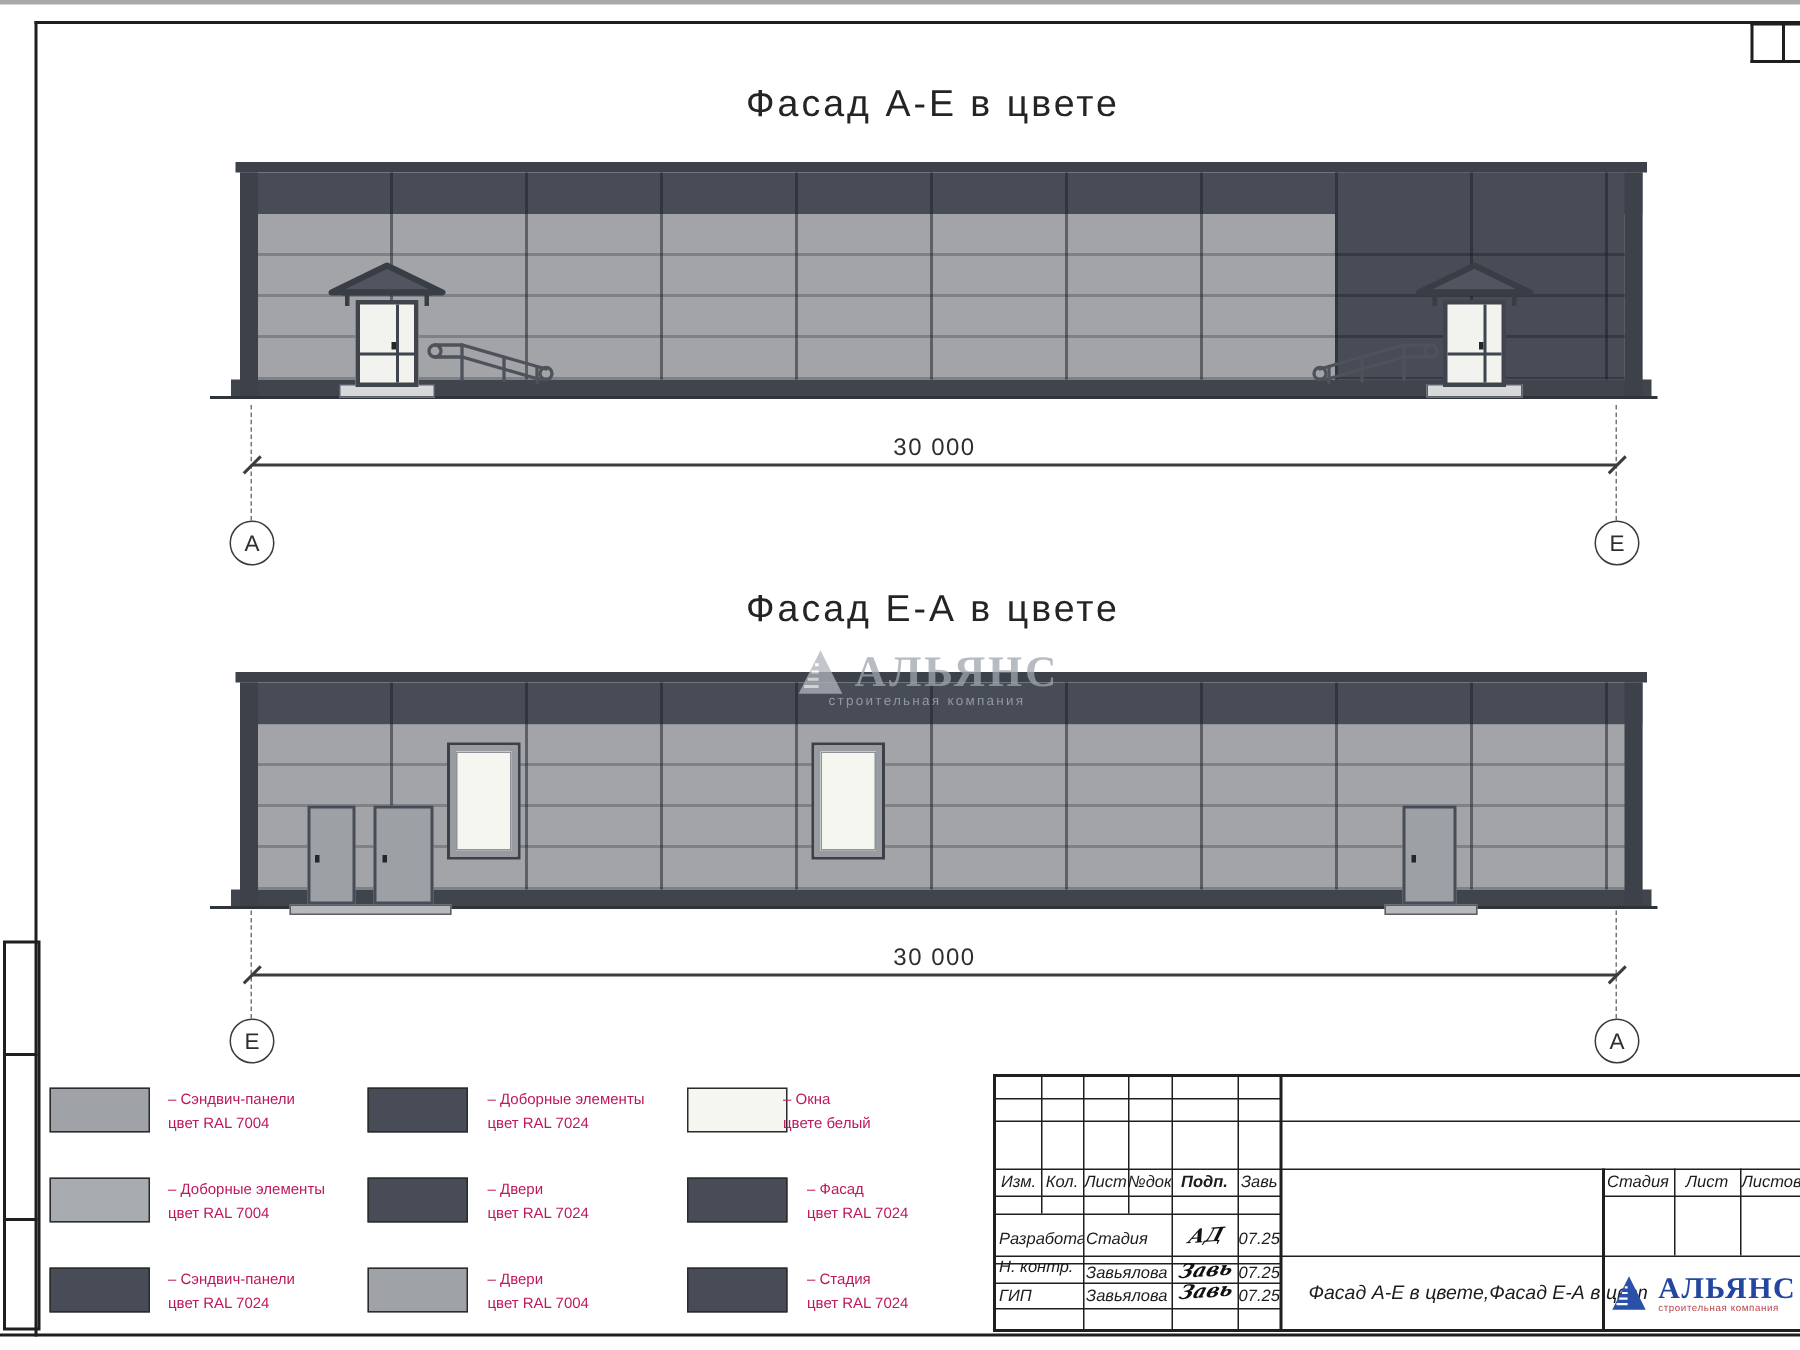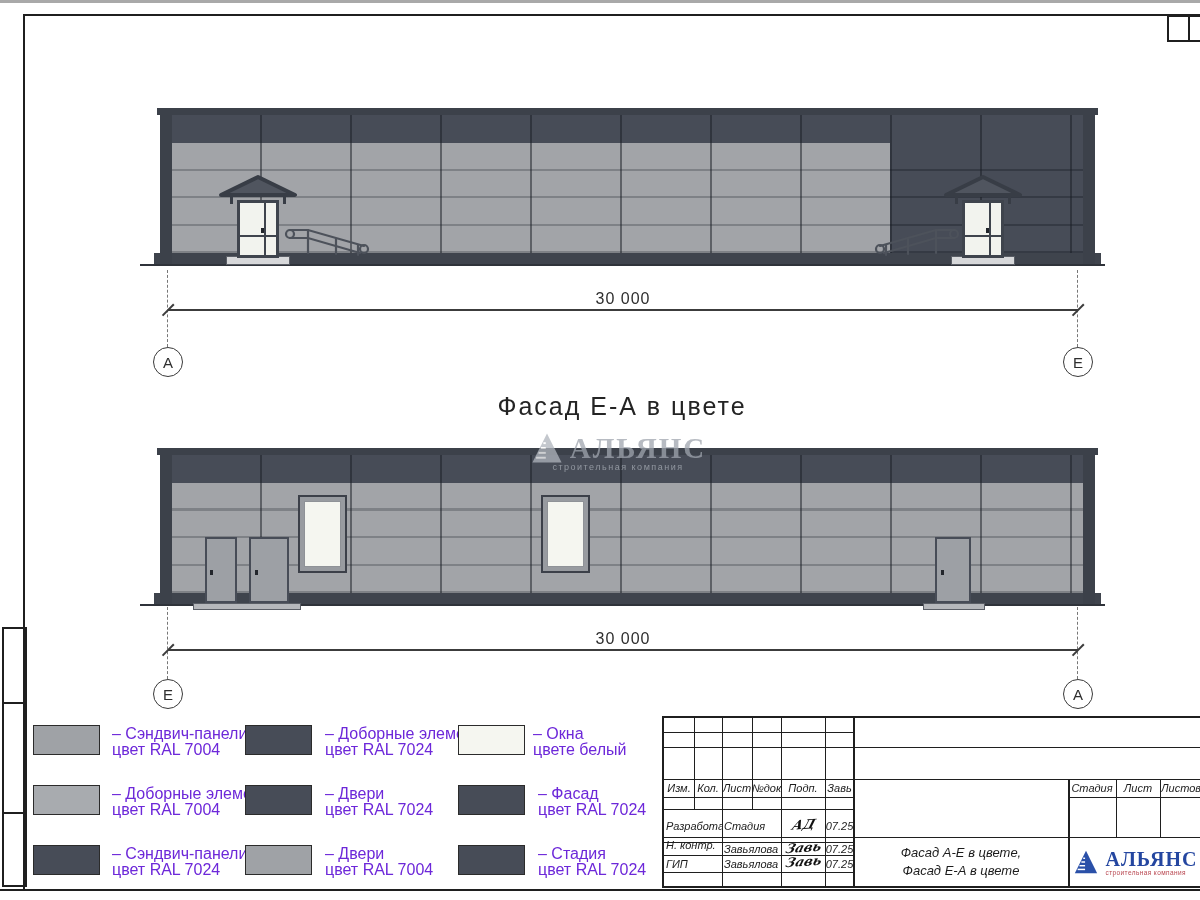--- a/index.html
+++ b/index.html
@@ -60,50 +60,51 @@
   
   .watermark{position:absolute;left:518px;top:431px;width:200px;opacity:.75;z-index:8;
        display:flex;flex-direction:column;align-items:center;pointer-events:none;}
   .wm-row{display:flex;align-items:center;gap:6px;}
   .wm-name{font-family:"Liberation Serif",serif;font-weight:bold;font-size:29px;letter-spacing:2px;color:#9fa5ae;}
   .wm-sub{font-size:9px;letter-spacing:1.5px;color:#aab0b8;margin-top:-3px;}
 
   
   .legend-item{position:absolute;}
   .swatch{position:absolute;width:67px;height:30px;border:1px solid #2b2b2b;box-sizing:border-box;}
-  .leg-text{position:absolute;font-size:16px;line-height:16px;color:#6d28d9;white-space:nowrap;}
+  .leg-text{position:absolute;font-size:10px;line-height:16px;color:#be185d;white-space:nowrap;}
 
   
   .tb{left:662px;top:716px;width:538px;height:168px;border-top:2px solid #1f1f1f;border-left:2px solid #1f1f1f;border-bottom:2px solid #1f1f1f;box-sizing:content-box;}
   .tb .hl,.tb .vl{position:absolute;background:#1f1f1f;}
   .tb .hl{height:1.2px;}
   .tb .vl{width:1.2px;}
   .tb-txt{position:absolute;font-style:italic;font-size:11px;color:#1c1c1c;display:flex;align-items:center;justify-content:center;white-space:nowrap;overflow:hidden;}
   .tb-sig{font-family:"DejaVu Serif",serif;font-style:italic;font-weight:bold;font-size:13px;transform:skewX(-20deg) rotate(-4deg);color:#111;}
-  .tb-title{flex-direction:column;font-size:13px;line-height:18px;font-style:italic;}
+  .tb-title{font-size:13px;line-height:18px;font-style:italic;padding-left:30px;}
   .tb-logo{display:flex;align-items:center;justify-content:center;gap:7px;}
   .logo-name{font-family:"Liberation Serif",serif;font-weight:bold;font-size:20px;letter-spacing:1px;color:#2446a0;}
   .logo-sub{font-size:6.5px;letter-spacing:.4px;color:#b8444e;margin-top:-2px;}
 </style>
 </head>
 <body>
 
 <div id="sheet">
 
   <div class="abs top-strip"></div>
   <div class="abs frame-top"></div>
   <div class="abs frame-left"></div>
   <div class="abs frame-bottom"></div>
   <div class="abs corner-box"></div>
   <div class="abs corner-box-div"></div>
   <div class="abs side-cells">
     <div class="side-div" style="top:73px;"></div>
     <div class="side-div" style="top:183px;"></div>
   </div>
 
+  <div class="abs fac-title" style="left:387px;top:55px;">Фасад А-Е в цвете</div>
 
   <div class="bld" style="left:160px;top:108px;">
     <div class="cap"></div>
     <div class="band"></div>
     <div class="panels"></div>
     <div class="darksec">
       <div class="darksec-joints"></div>
     </div>
     <div class="plinth"></div>
     <div class="trim-l"></div>
@@ -265,21 +266,21 @@
     <div class="legend-item">
       <div class="swatch" style="left: 245px; top: 845px; background-color: rgb(159, 162, 166);"></div>
       <div class="leg-text" style="left:325px;top:846px;">
           <div>– Двери</div>
           <div>цвет RAL 7004</div>
         </div>
     </div>
 
     <div class="legend-item">
       <div class="swatch" style="left: 458px; top: 725px; background-color: rgb(245, 246, 240);"></div>
-      <div class="leg-text" style="left:533px;top:726px;">
+      <div class="leg-text" style="left:522px;top:726px;">
           <div>– Окна</div>
           <div>цвете белый</div>
         </div>
     </div>
     <div class="legend-item">
       <div class="swatch" style="left: 458px; top: 785px; background-color: rgb(71, 76, 87);"></div>
       <div class="leg-text" style="left:538px;top:786px;">
           <div>– Фасад</div>
           <div>цвет RAL 7024</div>
         </div>
@@ -312,21 +313,21 @@
     <div class="vl" style="left:161px;top:0;height:168px;"></div>
     <div class="vl" style="left:189px;top:0;height:168px;width:1.8px;"></div>
     <div class="vl" style="left:404px;top:61px;height:107px;width:1.6px;"></div>
     <div class="vl" style="left:452px;top:61px;height:58px;"></div>
     <div class="vl" style="left:496px;top:61px;height:58px;"></div>
 
     <div class="tb-txt" style="left:0;top:61px;width:30px;height:18px;">Изм.</div>
     <div class="tb-txt" style="left:30px;top:61px;width:28px;height:18px;">Кол.</div>
     <div class="tb-txt" style="left:58px;top:61px;width:30px;height:18px;">Лист</div>
     <div class="tb-txt" style="left:88px;top:61px;width:29px;height:18px;">№док</div>
-    <div class="tb-txt" style="left:117px;top:61px;width:44px;height:18px;">Подп.</div>
+    <div class="tb-txt" style="left:117px;top:61px;width:44px;height:18px;font-weight:bold;">Подп.</div>
     <div class="tb-txt" style="left:161px;top:61px;width:29px;height:18px;">Завь</div>
 
     <div class="tb-txt" style="left:2px;top:97px;width:56px;height:22px;justify-content:flex-start;">Разработал</div>
     <div class="tb-txt" style="left:60px;top:97px;width:56px;height:22px;justify-content:flex-start;">Стадия</div>
     <div class="tb-txt tb-sig" style="left:120px;top:94px;width:40px;height:24px;">АД</div>
     <div class="tb-txt" style="left:161px;top:97px;width:29px;height:22px;">07.25</div>
 
     <div class="tb-txt" style="left:2px;top:120px;width:56px;height:13px;justify-content:flex-start;">Н. контр.</div>
     <div class="tb-txt" style="left:60px;top:124px;width:56px;height:13px;justify-content:flex-start;">Завьялова</div>
     <div class="tb-txt tb-sig" style="left:120px;top:121px;width:40px;height:16px;">Завь</div>

